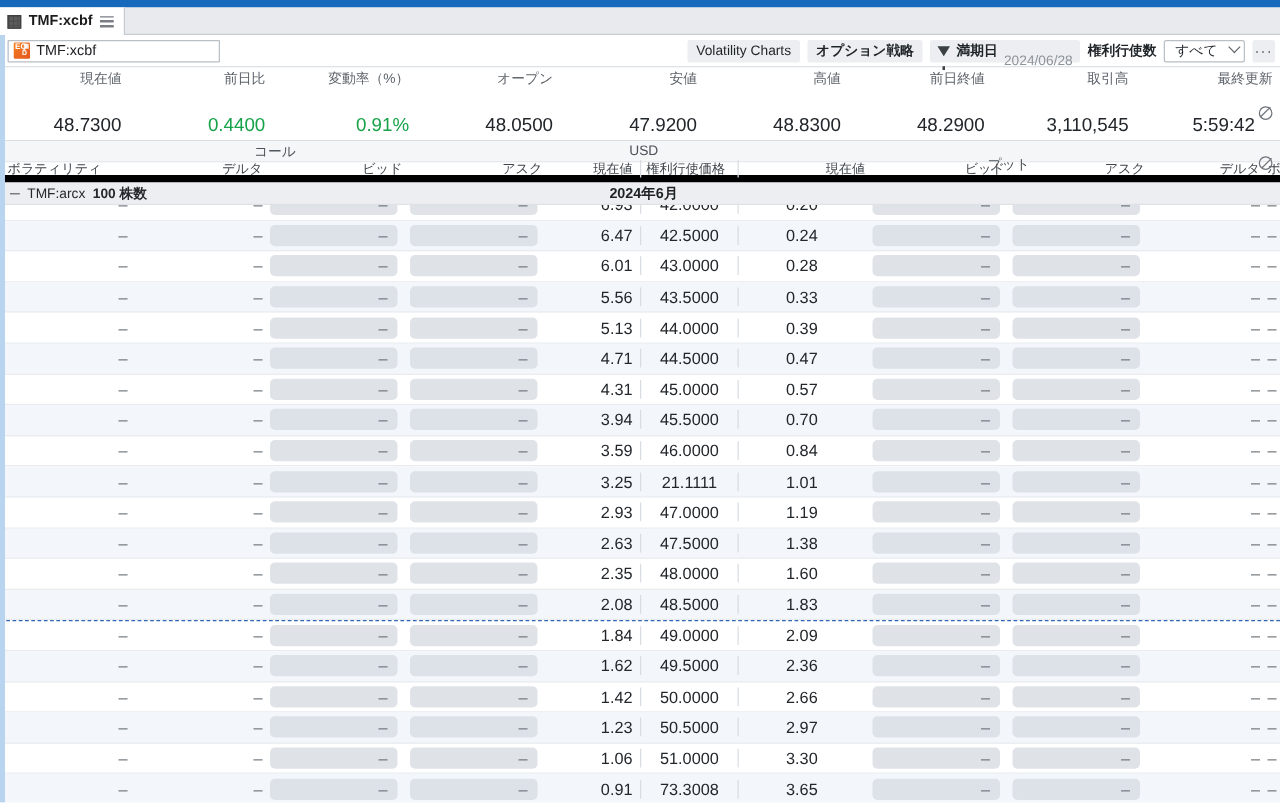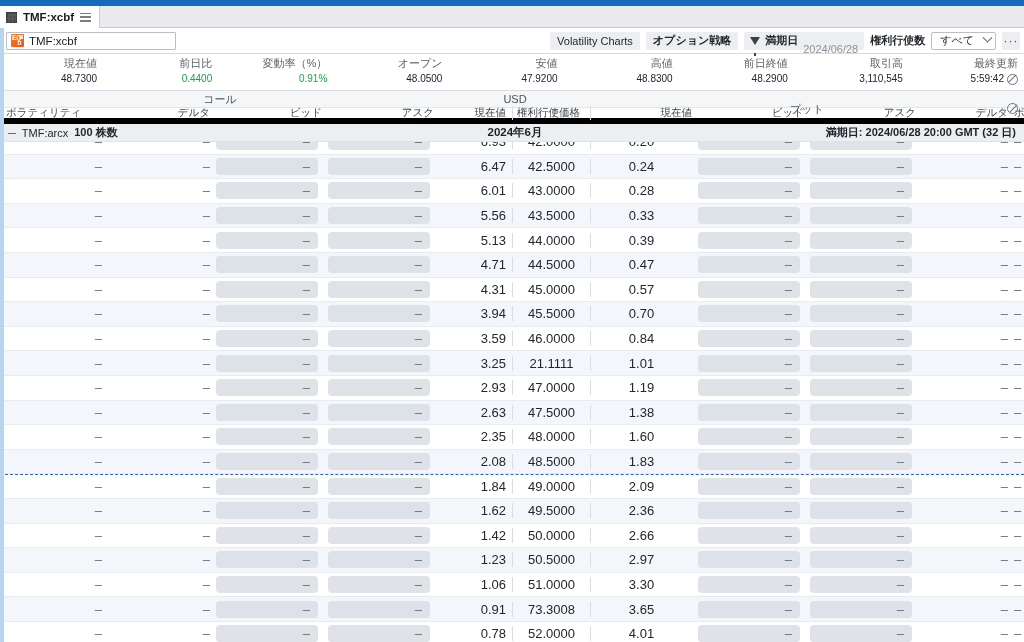--- a/index.html
+++ b/index.html
@@ -169,21 +169,21 @@
   
   .quote {
     background: #ffffff;
     border-bottom: 1px solid #dadde1;
     padding: 2px 0 3px 0;
   }
   .quote-row { display: flex; width: 100%; }
   .qcell { flex: 1 1 0; text-align: right; padding-right: 18px; white-space: nowrap; }
   .qcell.last { padding-right: 6px; }
   .qlabel { font-size: 11px; color: #5c6269; line-height: 15px; }
-  .qvalue { font-size: 10px; color: #22262a; line-height: 16px; }
+  .qvalue { font-size: 15px; color: #22262a; line-height: 16px; margin-top: 22px; }
   .qvalue.pos { color: #17a34a; }
   .qval-wrap { display: flex; align-items: center; justify-content: flex-end; gap: 3px; }
   .nosig {
     width: 11px; height: 11px; border: 1.3px solid #6d7379; border-radius: 50%;
     position: relative; display: inline-block; flex: 0 0 auto;
   }
   .nosig:after {
     content: ""; position: absolute; left: -0.5px; top: 3.6px;
     width: 11px; height: 1.3px; background: #6d7379;
     transform: rotate(-45deg); transform-origin: center;
@@ -420,21 +420,20 @@
       <div class="c c-pvol">ボラティリティ</div>
     </div>
 
     <div class="sec-row">
       <div class="sec-left">
         <span class="minus-box">─</span>
         <span class="sec-sym">TMF:arcx</span>
         <span class="sec-mult">100 株数</span>
       </div>
       <div class="sec-mid">2024年6月</div>
-      <div class="sec-right">満期日: 2024/06/28 20:00 GMT (32 日)</div>
     </div>
 
     <div class="rows-viewport">
       <div id="rows" style="margin-top:-12px;">
           <div class="row">
             <div class="cell c-vol dash">–</div>
             <div class="cell c-delta dash">–</div>
             <div class="cell c-bid dash">
               <span class="quotebox">–</span>
             </div>

